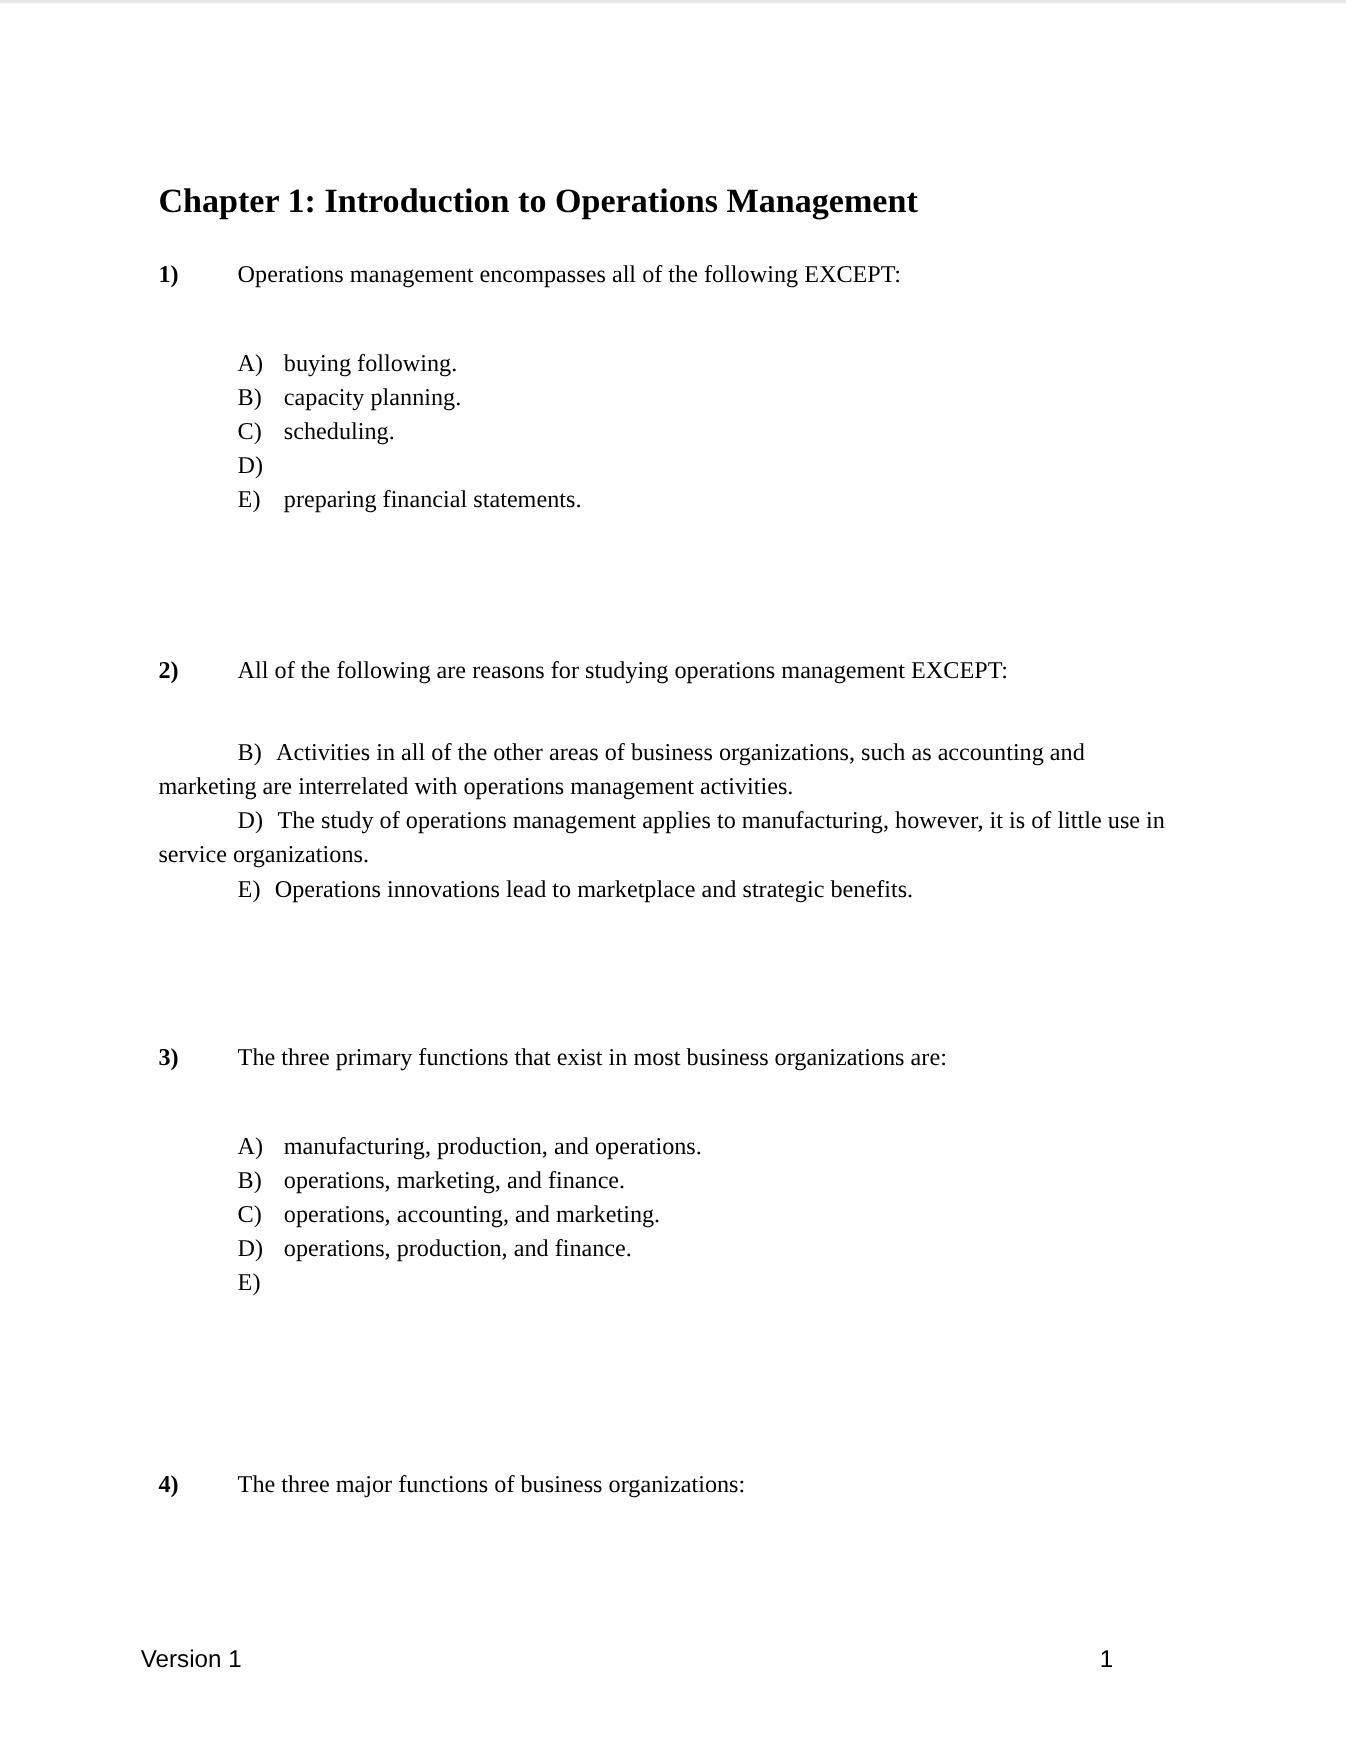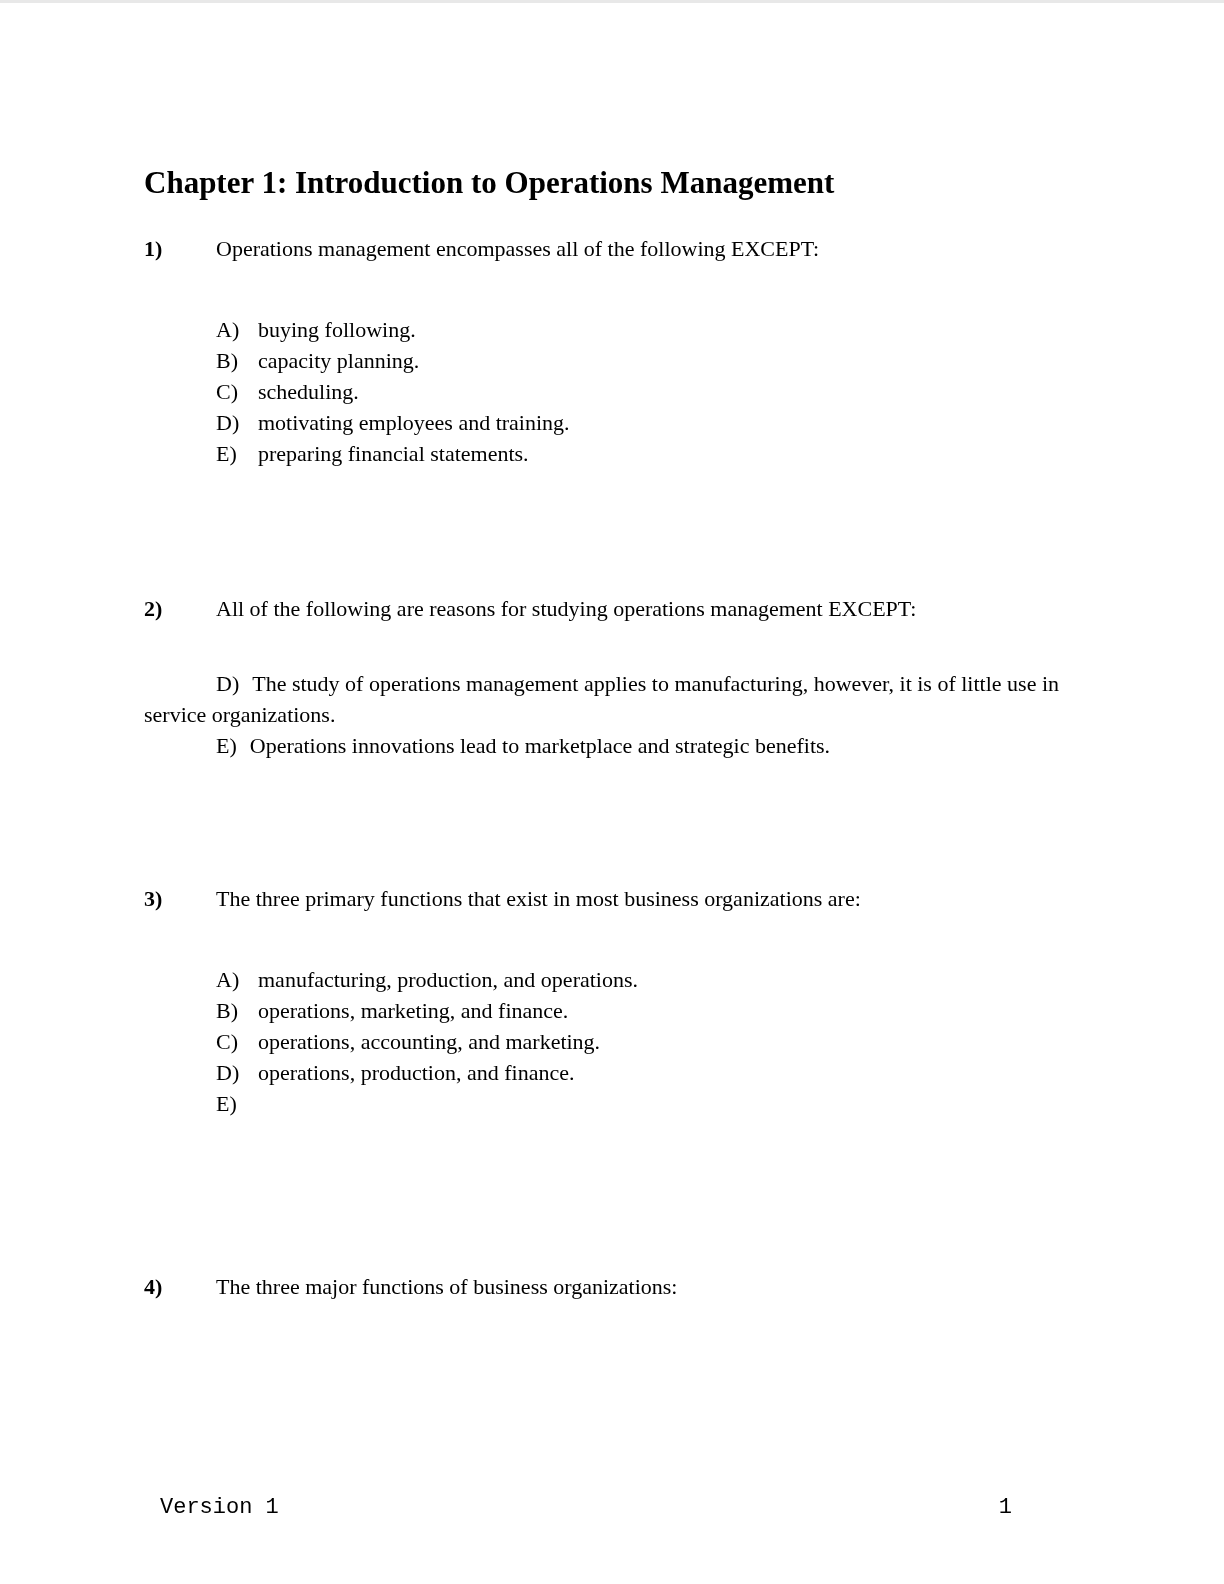--- a/index.html
+++ b/index.html
@@ -53,26 +53,26 @@
   }
   .opt-para {
     text-indent: 72px;
     line-height: 31px;
   }
   .opt-letter-inline {
     margin-right: 13px;
   }
   .footer {
     position: absolute;
-    left: 160px;
+    left: 128px;
     right: 212px;
     top: 1492px;
     display: flex;
     justify-content: space-between;
-    font-family: Liberation Mono, monospace;
+    font-family: Liberation Sans, sans-serif;
     font-size: 22px;
     line-height: 26px;
   }
 </style>
 </head>
 <body>
 
 <div class="page">
   <div class="content">
     <h1 class="title">Chapter 1: Introduction to Operations Management</h1>
@@ -90,34 +90,34 @@
             <div class="opt-row">
               <span class="opt-letter">B)</span>
               <span class="opt-text">capacity planning.</span>
             </div>
             <div class="opt-row">
               <span class="opt-letter">C)</span>
               <span class="opt-text">scheduling.</span>
             </div>
             <div class="opt-row">
               <span class="opt-letter">D)</span>
-              <span class="opt-text">motivating employees and training.</span>
             </div>
             <div class="opt-row">
               <span class="opt-letter">E)</span>
               <span class="opt-text">preparing financial statements.</span>
             </div>
           </div>
         </div>
         <div class="question">
           <div class="q-header">
             <span class="q-num">2)</span>
             <span class="q-text">All of the following are reasons for studying operations management EXCEPT:</span>
           </div>
           <div class="opts-para">
+            <p class="opt-para"><span class="opt-letter-inline">B)</span><span class="opt-text">Activities in all of the other areas of business organizations, such as accounting and marketing are interrelated with operations management activities.</span></p>
             <p class="opt-para"><span class="opt-letter-inline">D)</span><span class="opt-text">The study of operations management applies to manufacturing, however, it is of little use in service organizations.</span></p>
             <p class="opt-para"><span class="opt-letter-inline">E)</span><span class="opt-text">Operations innovations lead to marketplace and strategic benefits.</span></p>
           </div>
         </div>
         <div class="question">
           <div class="q-header">
             <span class="q-num">3)</span>
             <span class="q-text">The three primary functions that exist in most business organizations are:</span>
           </div>
           <div class="opts-list">

